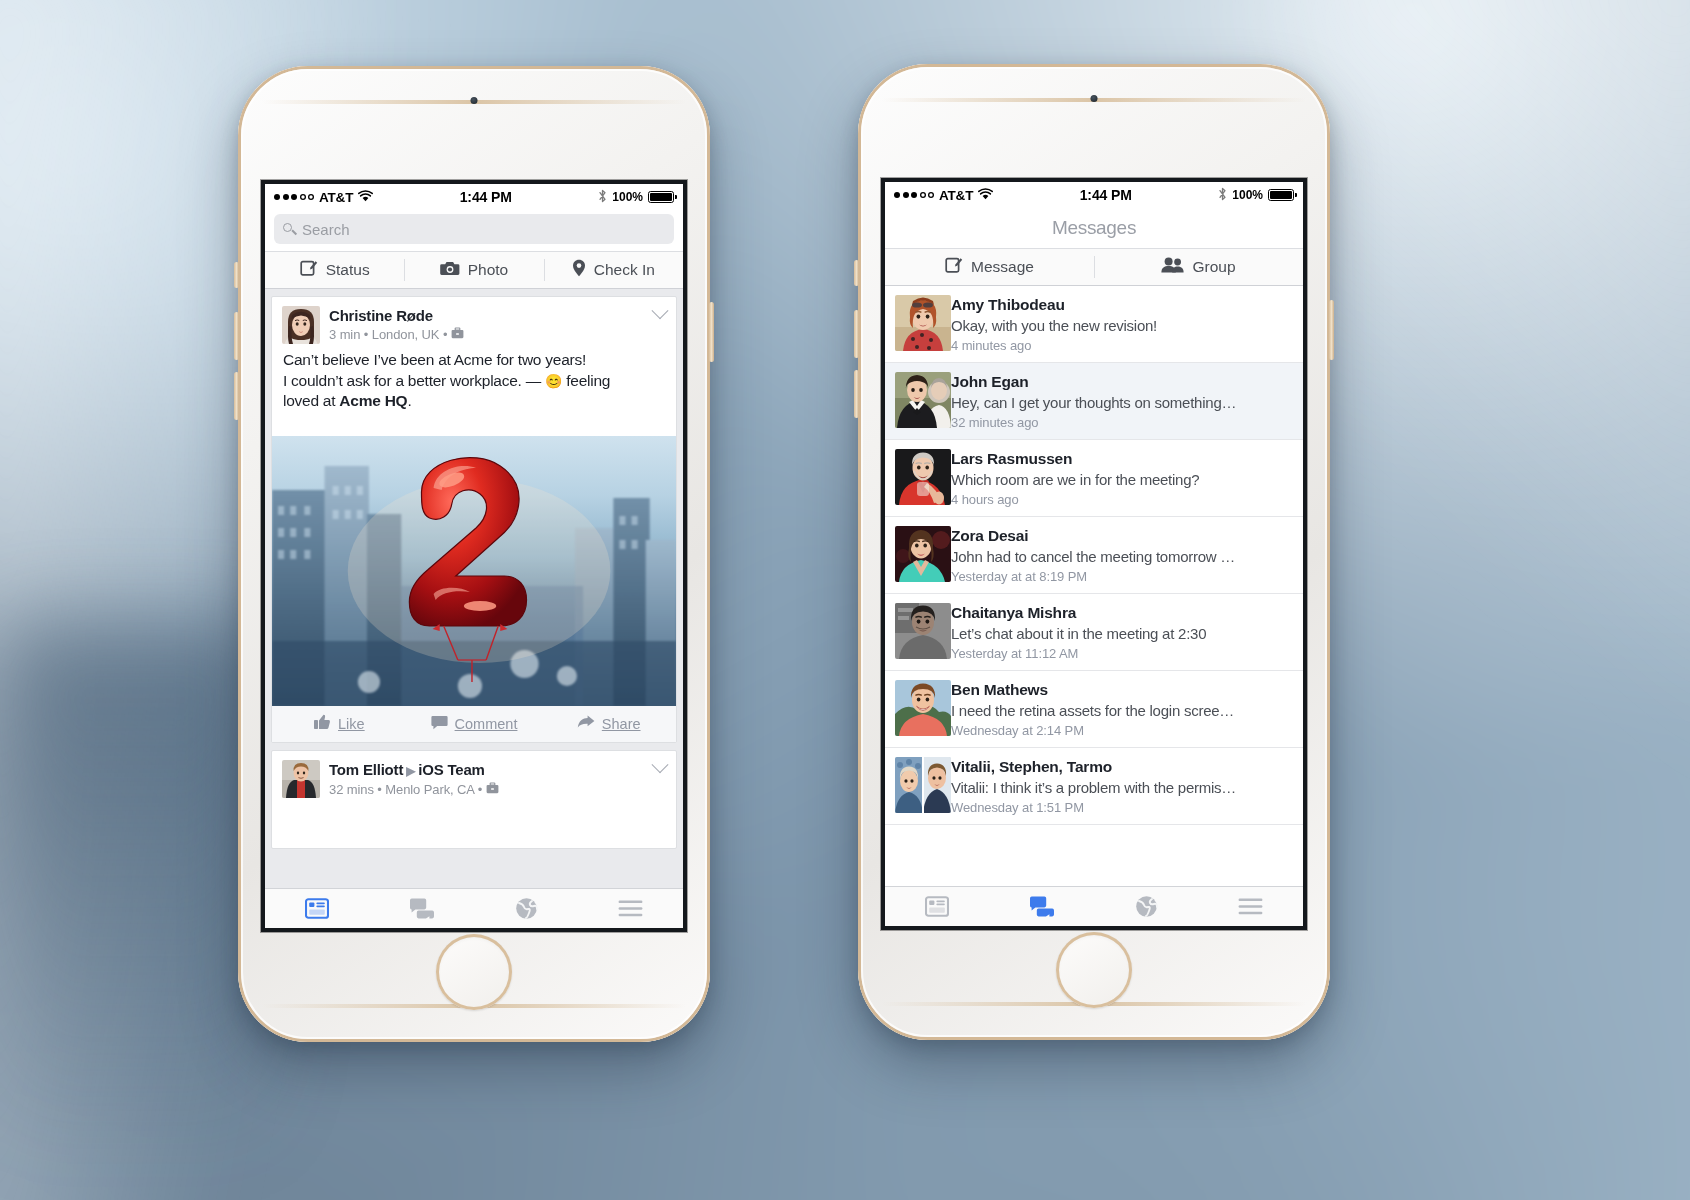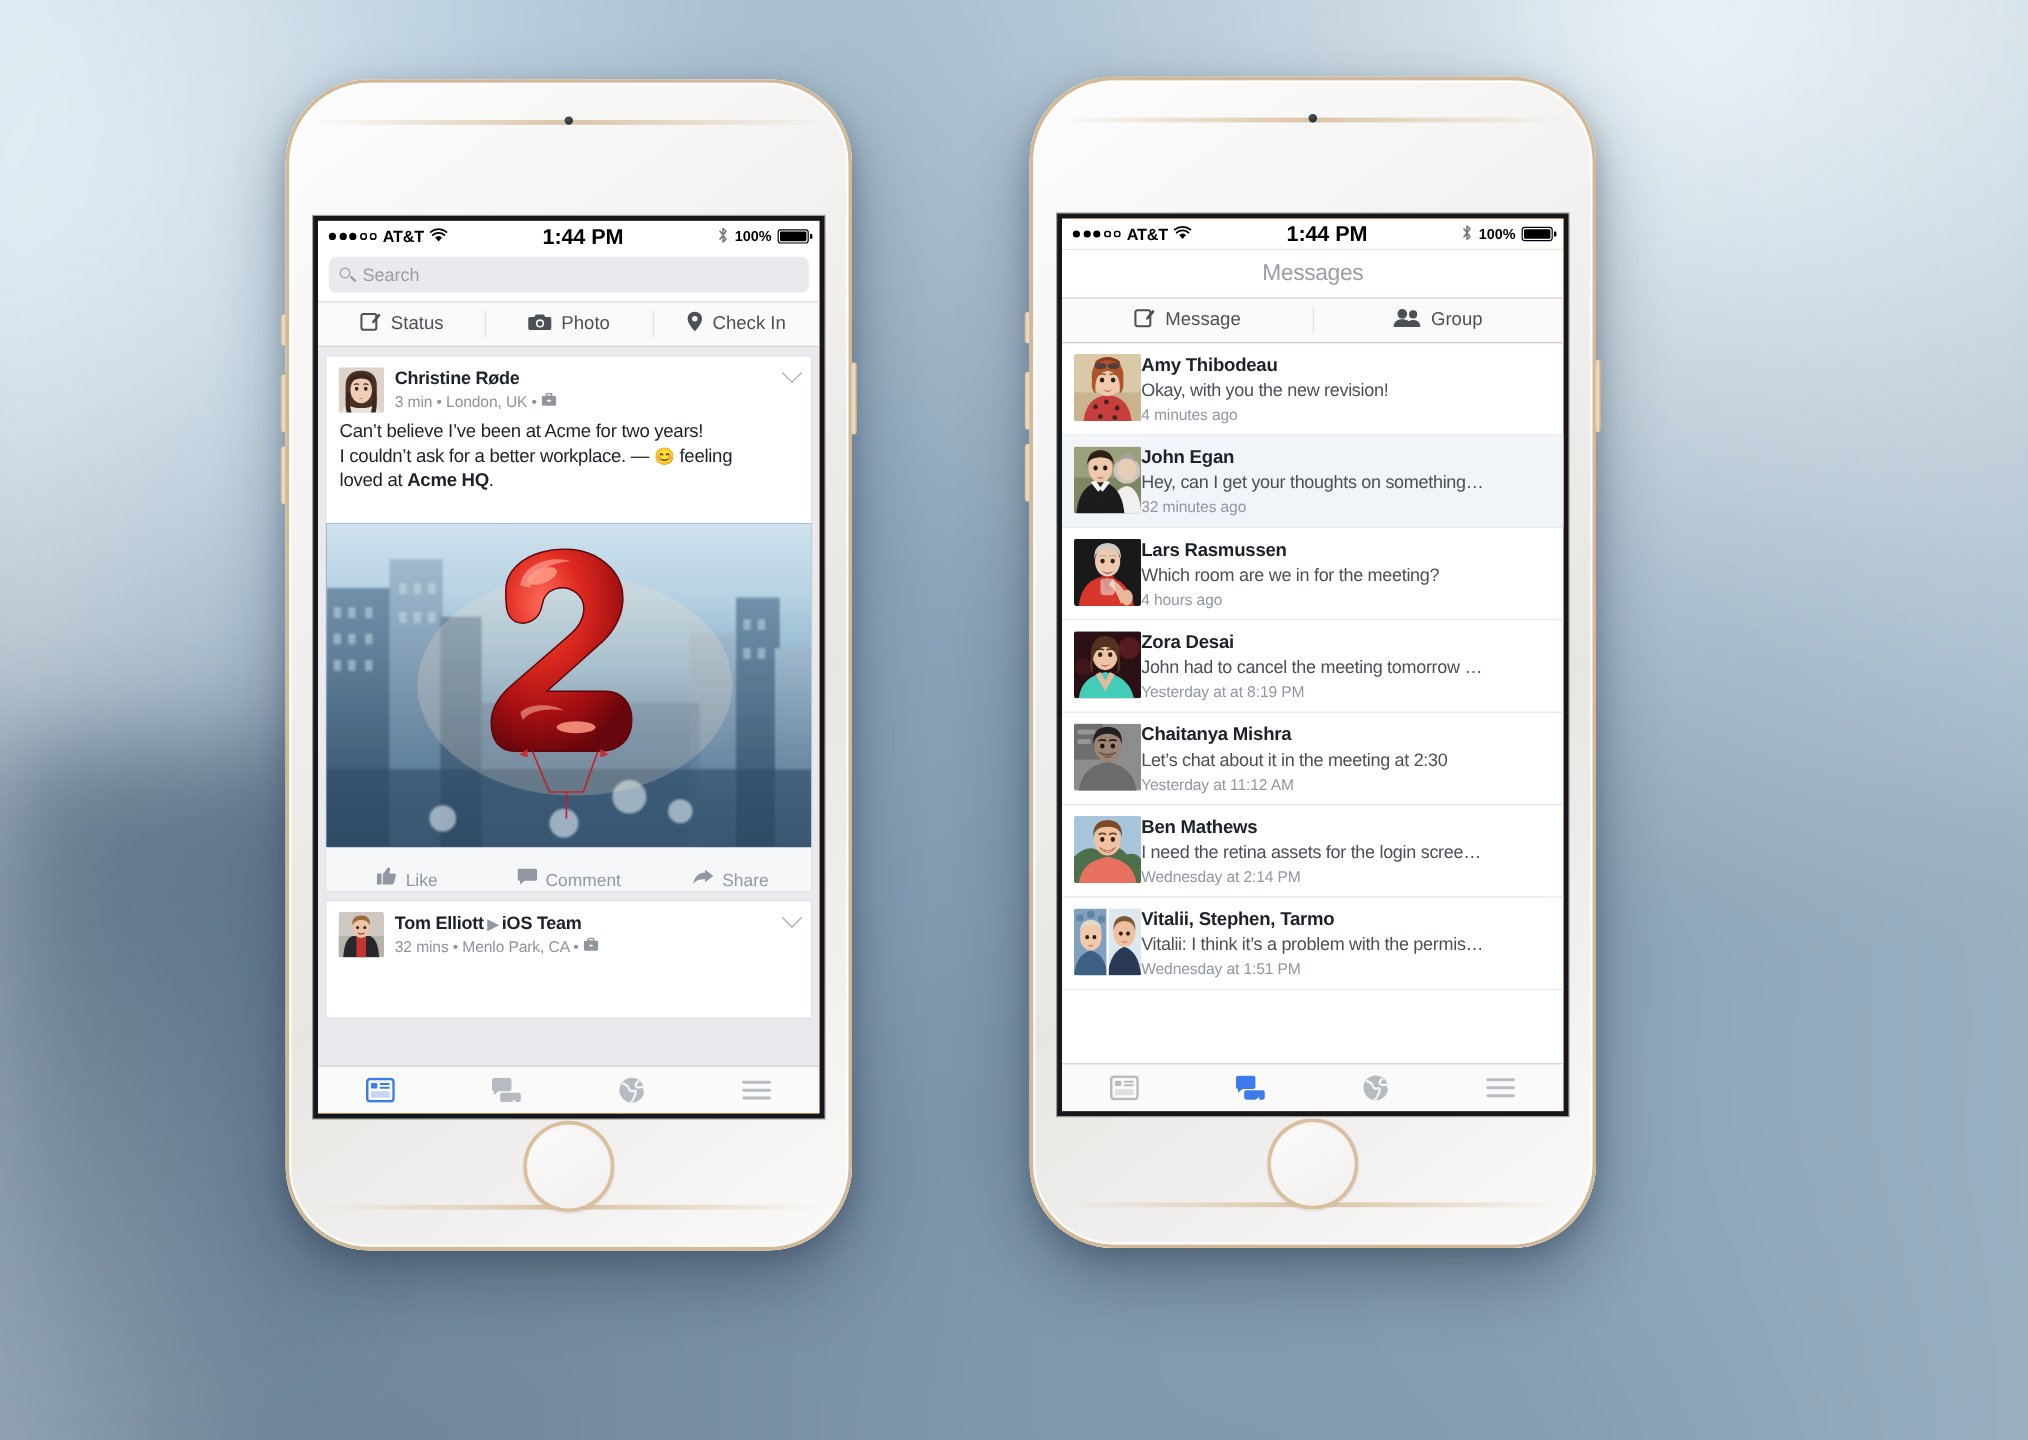--- a/index.html
+++ b/index.html
@@ -89,39 +89,39 @@
     background:linear-gradient(150deg,#fdfcfb,#f1efec);
     box-shadow:
       inset 0 0 0 3px #d9bf9d,
       inset 0 2px 5px rgba(0,0,0,.10),
       0 1px 2px rgba(0,0,0,.12);
   }
 
   
   .screen {
     position:absolute; overflow:hidden;
-    background:#f97316;
+    background:#5eead4;
     box-shadow:0 0 0 4px #14181c, 0 0 0 5px rgba(0,0,0,.35);
   }
   .screen-inner { position:absolute; inset:0; display:flex; flex-direction:column; }
 
   
   .statusbar {
     height:26px; flex:0 0 26px;
     display:flex; align-items:center;
     padding:0 9px;
     font-size:13.5px; font-weight:bold; color:#000;
     background:#fff;
   }
   .sb-left { display:flex; align-items:center; gap:5px; }
   .sb-dots { display:flex; align-items:center; gap:2.5px; }
   .sb-dots i { width:6px; height:6px; border-radius:50%; background:#000; display:block; }
   .sb-dots i.hollow { background:transparent; box-shadow:inset 0 0 0 1.3px #000; }
   .sb-carrier { font-size:13.5px; letter-spacing:-.2px; }
-  .sb-center { flex:1; text-align:center; font-size:18px; letter-spacing:-.1px; }
+  .sb-center { flex:1; text-align:center; font-size:14px; letter-spacing:-.1px; }
   .sb-right { display:flex; align-items:center; gap:5px; }
   .sb-batt-num { font-size:12px; }
   .batt {
     width:26px; height:12px; border:1.4px solid #000; border-radius:2.6px;
     position:relative; padding:1.2px;
   }
   .batt::after {
     content:""; position:absolute; right:-3.6px; top:3.4px;
     width:2px; height:4px; background:#000; border-radius:0 1px 1px 0;
   }
@@ -176,22 +176,22 @@
   }
   .post-text {
     padding:0 11px 24px; font-size:15.5px; line-height:1.33; color:#1d2129; letter-spacing:-.25px;
   }
   .post-text b { font-weight:bold; }
   .emoji { font-size:14px; }
   .photo { position:relative; width:100%; height:270px; overflow:hidden; background:#4b6f8e; }
   .counts { padding:8px 11px; font-size:14px; color:#90949c; border-bottom:1px solid #e5e6e9; }
   .actions { display:flex; background:#f6f7f9; }
   .actions .act {
-    flex:1; display:flex; align-items:flex-end; justify-content:center; gap:7px;
-    height:36px; color:#9197a3; font-size:14.5px;
+    flex:1; display:flex; align-items:center; justify-content:center; gap:7px;
+    height:36px; color:#9197a3; font-size:14.5px;text-decoration:underline;
   }
 
   
   .sky { position:absolute; inset:0;
     background:
       linear-gradient(180deg,#cfe2ee 0%,#b7d2e3 22%,#8fb4cc 45%,#5d7f9c 68%,#3e5a74 100%);
   }
 
   
   .tabbar {

